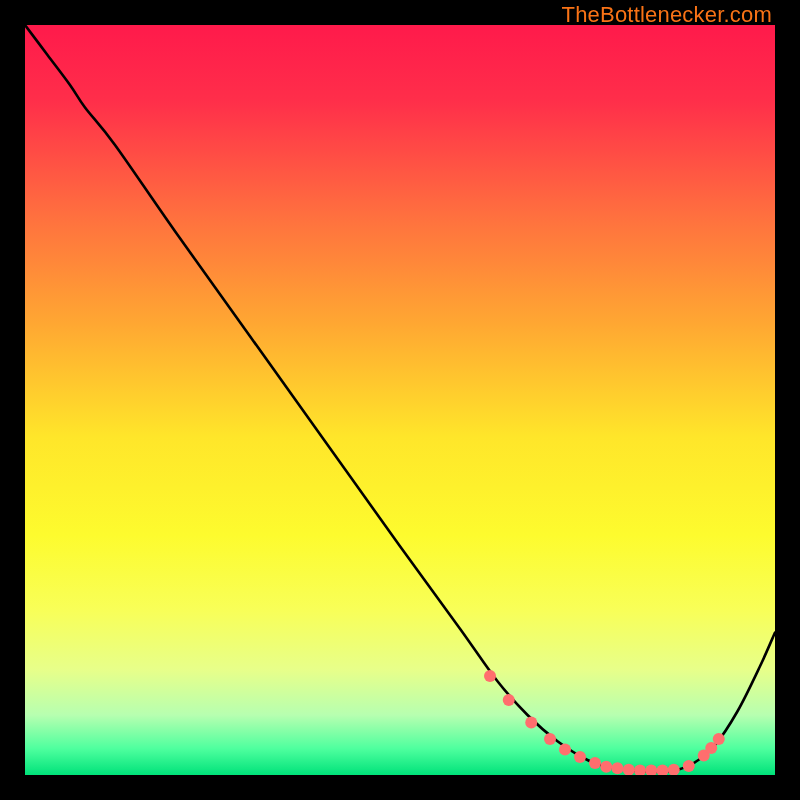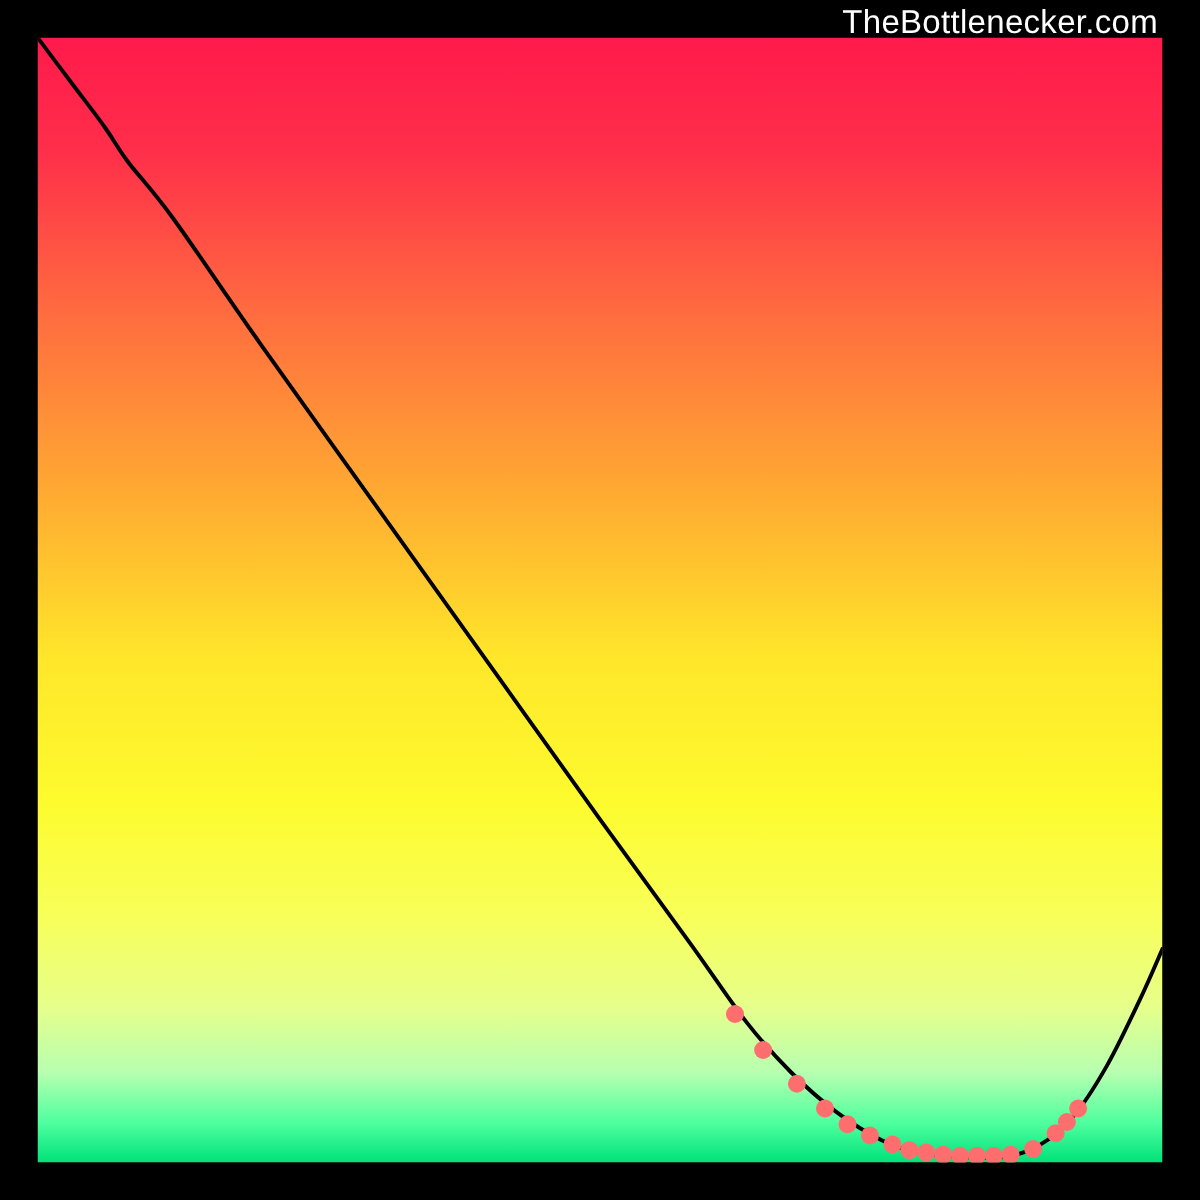--- a/index.html
+++ b/index.html
@@ -23,21 +23,21 @@
     position: absolute;
     left: 0;
     top: 0;
     width: 750px;
     height: 750px;
   }
   .watermark {
     position: absolute;
     top: 2px;
     right: 28px;
-    color: #ffffff;
+    color: #f97316;
     font-size: 22px;
     font-weight: 500;
     letter-spacing: 0.2px;
   }
   svg { display: block; }
 </style>
 </head>
 <body>
 
 <div class="frame">

